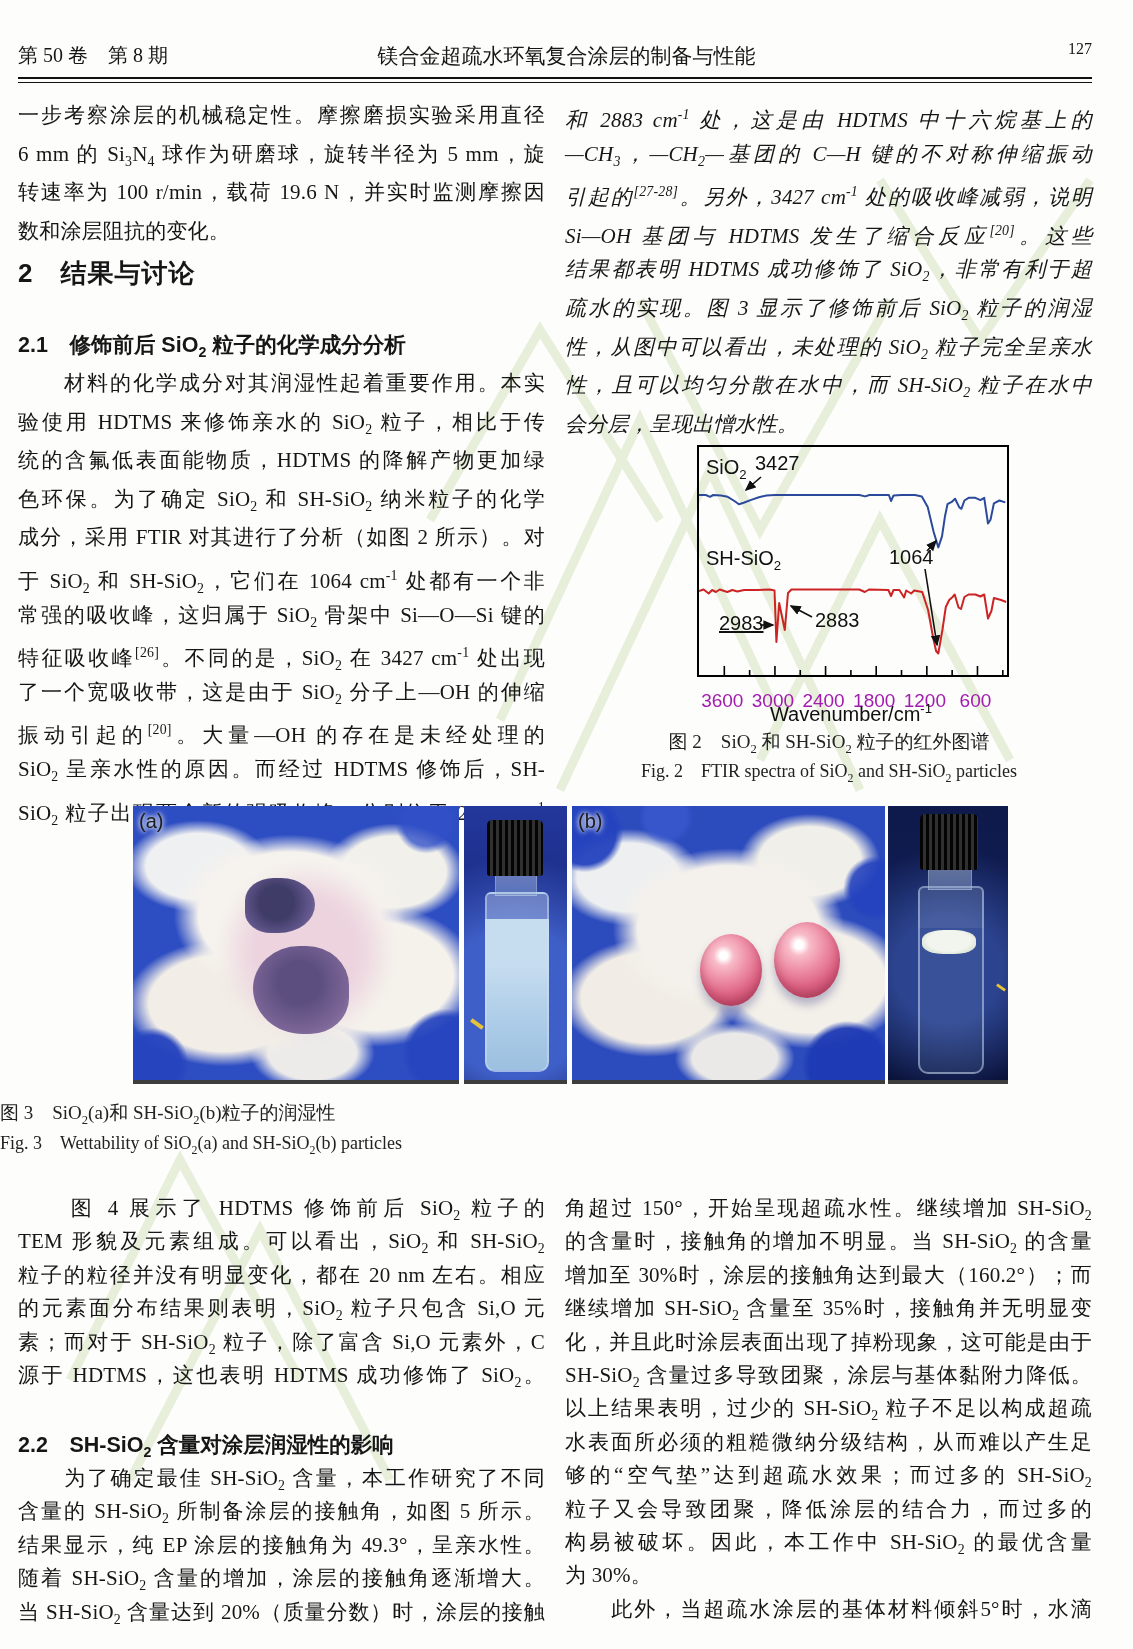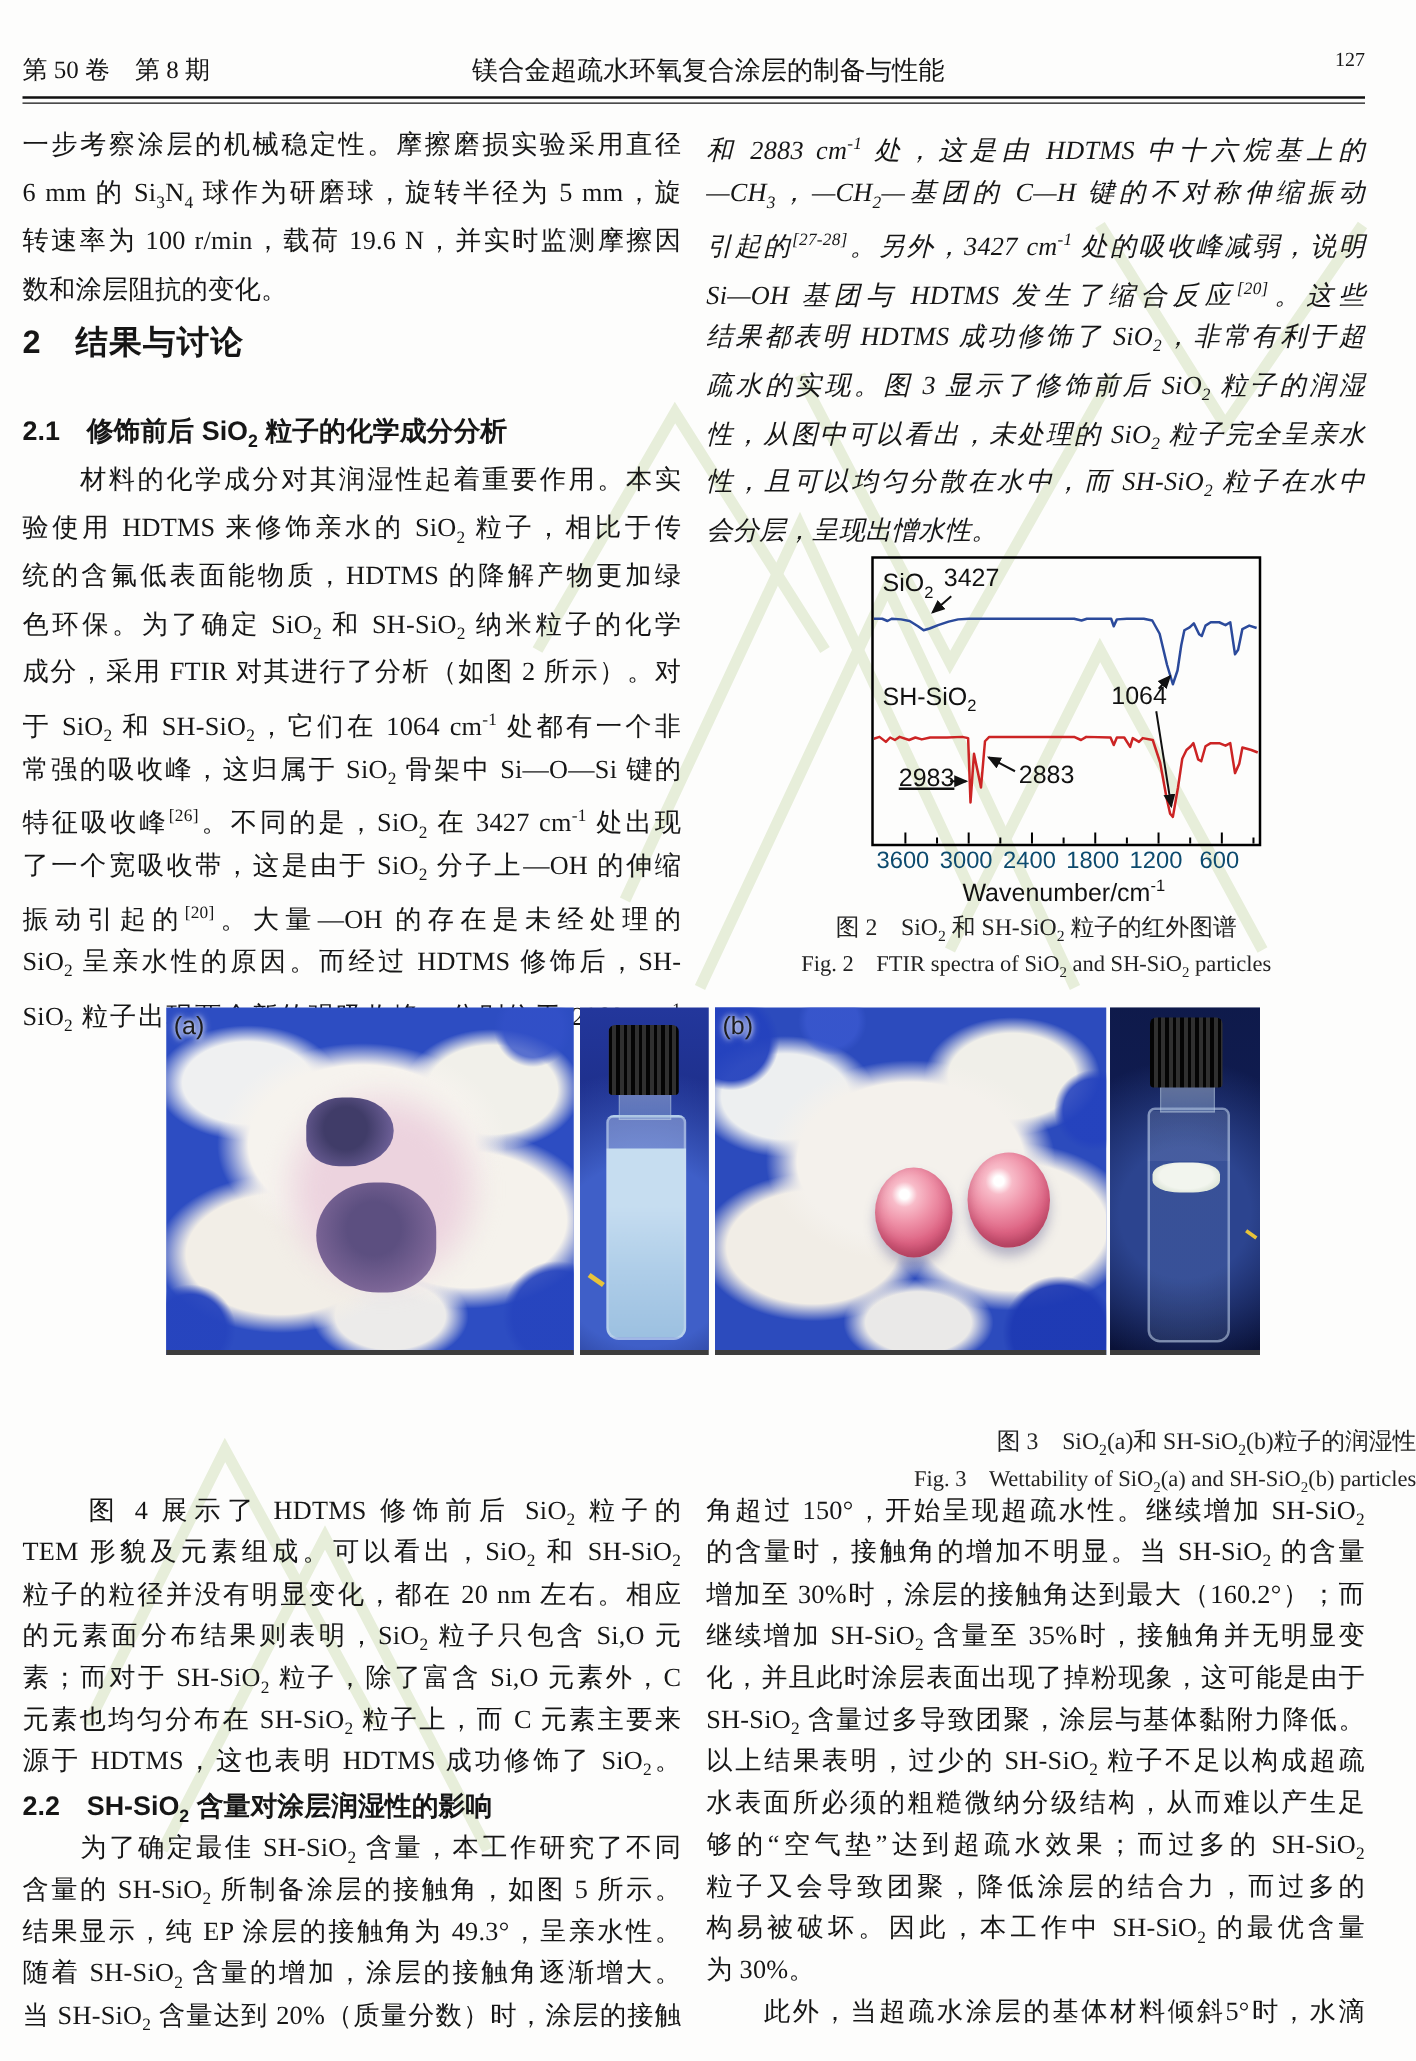--- a/index.html
+++ b/index.html
@@ -20,21 +20,21 @@
   .tline.ns{text-align-last:left;}
   sub{font-size:.66em;}
   sup{font-size:.66em;}
   .h1{font:bold 26px "Liberation Sans","DejaVu Sans",sans-serif;letter-spacing:1px;}
   .h2{font:bold 21.5px "Liberation Sans","DejaVu Sans",sans-serif;}
   
   #plot{position:absolute;left:697px;top:445px;width:308px;height:228px;border:2px solid #000;}
   #plot svg{position:absolute;left:0;top:0;}
   .ann{position:absolute;font:20px "Liberation Sans","DejaVu Sans",sans-serif;color:#111;white-space:nowrap;}
   #ticklabels{position:absolute;left:697px;top:678px;width:308px;height:24px;}
-  .tick{position:absolute;top:0;transform:translateX(-50%);font:19px "Liberation Sans","DejaVu Sans",sans-serif;color:#0c4a6e;}
+  .tick{position:absolute;top:12px;transform:translateX(-50%);font:19px "Liberation Sans","DejaVu Sans",sans-serif;color:#a21caf;}
   .xlabel{position:absolute;left:697px;top:701px;width:308px;text-align:center;
           font:20px "Liberation Sans","DejaVu Sans",sans-serif;color:#111;}
   .cap{position:absolute;text-align:center;font-size:19px;color:#222;}
   
   #fig3{position:absolute;left:133px;top:806px;width:875px;height:278px;}
   .ph{position:absolute;top:0;height:274px;overflow:hidden;border-bottom:4px solid #3d3d3d;}
   .powder-a{left:0;width:326px;
     background:
       radial-gradient(circle at 6% 94%, rgba(38,68,190,.95) 0 7%, rgba(38,68,190,0) 9%),
       radial-gradient(circle at 96% 90%, rgba(38,68,190,.9) 0 9%, rgba(38,68,190,0) 11%),
@@ -65,21 +65,21 @@
   .vial-b{left:755px;width:120px;
     background:radial-gradient(circle at 50% 60%, #2c448f 0 30%, rgba(44,68,143,0) 70%),
       linear-gradient(180deg,#14216040 0%,#101c52 45%,#0a1238 100%),#0d1844;}
   .pl{position:absolute;left:6px;top:4px;font:20px "Liberation Sans","DejaVu Sans",sans-serif;
       color:#1c1c1c;text-shadow:0 0 4px #fff,0 0 7px #fff;}
   .halo{position:absolute;border-radius:50%;filter:blur(7px);}
   .spot{position:absolute;filter:blur(.5px);}
   .ball{position:absolute;border-radius:50%;
     background:radial-gradient(circle at 38% 30%, #ffffff 0 6%, #f8bcc9 16%, #ef93a9 36%, #dd6383 62%, #bc4866 86%, #a83f59 100%);
     box-shadow:0 7px 9px rgba(70,70,130,.35), inset 0 -5px 9px rgba(150,45,75,.45);}
-  .cap3{position:absolute;left:0;width:1133px;text-align:right;font-size:19px;color:#222;margin-top:40px;}
+  .cap3{position:absolute;left:0;width:1133px;text-align:left;font-size:19px;color:#222;}
   
   .vcap{position:absolute;border-radius:5px 5px 3px 3px;
     background:repeating-linear-gradient(90deg,#040404 0 3px,#303030 3px 6px);}
   .vneck{position:absolute;background:linear-gradient(180deg,#cfe0ef66,#9ab4d866);border:1px solid #c7d8ea55;}
   .vbody{position:absolute;border:2px solid rgba(205,222,244,.5);border-radius:6px 6px 10px 10px;}
   .ymark{position:absolute;background:#e8c33a;transform:rotate(35deg);}
   
   #wm{position:absolute;left:0;top:0;z-index:0;}
   .content{position:relative;z-index:1;}
 </style>
@@ -226,21 +226,20 @@
 
     <div class="cap3" style="top:1100px;">图 3　SiO<sub>2</sub>(a)和 SH-SiO<sub>2</sub>(b)粒子的润湿性</div>
     <div class="cap3" style="top:1131px;font-size:18px;">Fig. 3　Wettability of SiO<sub>2</sub>(a) and SH-SiO<sub>2</sub>(b) particles</div>
 
     <div class="col bottext" style="left:18px;top:1192px;">
         <div class="tline">　　图 4 展示了 HDTMS 修饰前后 SiO<sub>2</sub> 粒子的</div>
         <div class="tline">TEM 形貌及元素组成。可以看出，SiO<sub>2</sub> 和 SH-SiO<sub>2</sub></div>
         <div class="tline">粒子的粒径并没有明显变化，都在 20 nm 左右。相应</div>
         <div class="tline">的元素面分布结果则表明，SiO<sub>2</sub> 粒子只包含 Si,O 元</div>
         <div class="tline">素；而对于 SH-SiO<sub>2</sub> 粒子，除了富含 Si,O 元素外，C</div>
-        <div class="tline">元素也均匀分布在 SH-SiO<sub>2</sub> 粒子上，而 C 元素主要来</div>
         <div class="tline">源于 HDTMS，这也表明 HDTMS 成功修饰了 SiO<sub>2</sub>。</div>
       </div>
     <div class="h2" style="position:absolute;left:18px;top:1430px;">2.2　SH-SiO<sub>2</sub> 含量对涂层润湿性的影响</div>
     <div class="col bottext" style="left:18px;top:1462px;">
         <div class="tline">　　为了确定最佳 SH-SiO<sub>2</sub> 含量，本工作研究了不同</div>
         <div class="tline">含量的 SH-SiO<sub>2</sub> 所制备涂层的接触角，如图 5 所示。</div>
         <div class="tline">结果显示，纯 EP 涂层的接触角为 49.3°，呈亲水性。</div>
         <div class="tline">随着 SH-SiO<sub>2</sub> 含量的增加，涂层的接触角逐渐增大。</div>
         <div class="tline">当 SH-SiO<sub>2</sub> 含量达到 20%（质量分数）时，涂层的接触</div>
       </div>

